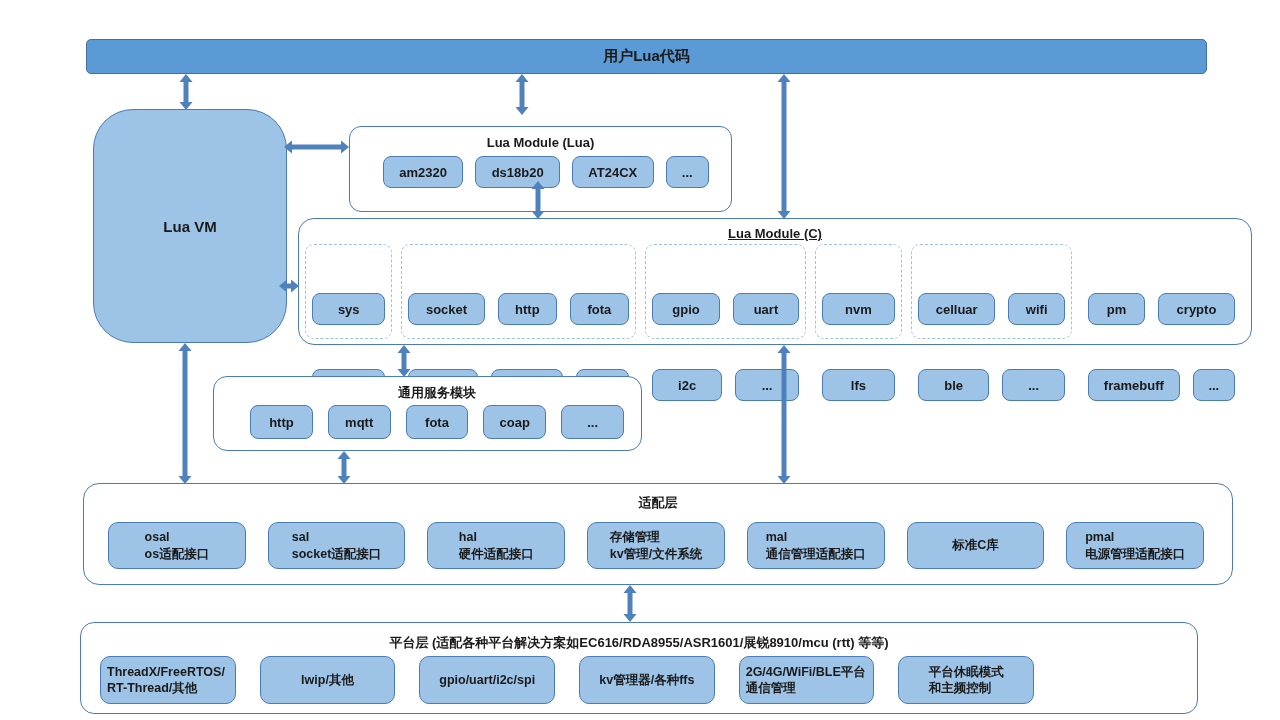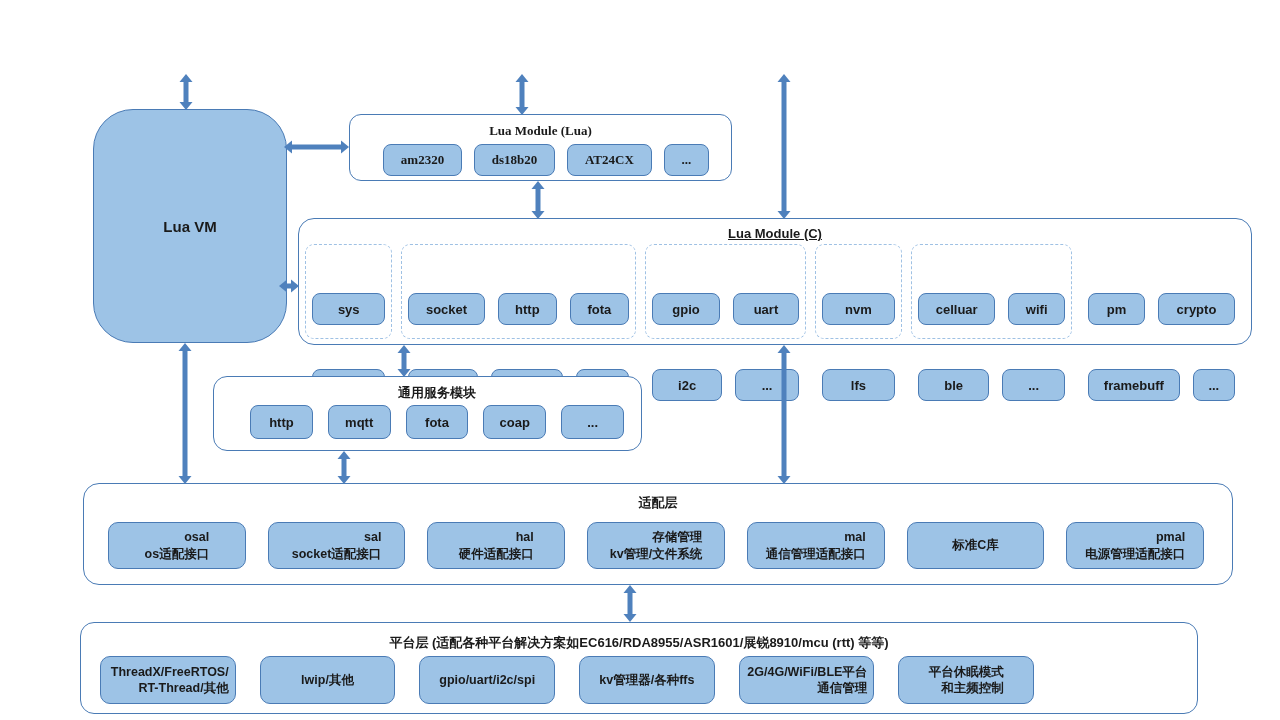--- a/index.html
+++ b/index.html
@@ -23,26 +23,26 @@
   }
   
   .box{
     position:absolute;background:#fff;border:1.4px solid var(--box-border);
     box-sizing:border-box;
   }
   .box-title{text-align:center;font-size:13px;line-height:15px;}
   
   .chip{
     background:var(--chip-fill);border:1.4px solid var(--chip-border);border-radius:8px;
-    display:flex;align-items:center;justify-content:center;text-align:right;
+    display:flex;align-items:center;justify-content:center;text-align:left;
     font-size:13px;white-space:pre-line;box-sizing:border-box;
   }
   .chip-row{display:flex;}
   
-  .module-lua{left:349px;top:114px;width:383px;height:67px;border-radius:12px;padding-top:8px;font-family:Liberation Serif, serif;}
+  .module-lua{left:349px;top:126px;width:383px;height:86px;border-radius:12px;padding-top:8px;}
   .module-lua .chip-row{margin:6px 22px 0 33px;gap:12px;height:32px;}
   .module-lua .chip{flex:1 1 auto;padding:0 10px;min-width:40px;}
   
   .module-c{left:298px;top:218px;width:954px;height:127px;border-radius:16px;padding-top:7px;text-decoration:underline;}
   .mc-groups{position:absolute;left:6px;right:9px;top:25px;height:95px;display:flex;gap:9px;}
   .mc-group{
     flex:1 1 0;border:1.6px dashed var(--dash);border-radius:9px;box-sizing:border-box;
     display:flex;flex-direction:column;justify-content:space-evenly;padding:4px 6px;
   }
   .mc-group.plain{border-color:transparent;}
@@ -61,20 +61,21 @@
   .platform .chip-row{margin:6px 163px 0 19px;gap:24px;height:48px;}
   .platform .chip{flex:1 1 0;font-size:12.5px;line-height:1.3;border-radius:10px;word-break:break-all;padding:0 6px;}
   
   .arrow{position:absolute;}
 </style>
 </head>
 <body>
 
 <div class="canvas">
 
+  <div class="topbar">用户Lua代码</div>
 
   <div class="luavm">
     <span>Lua VM</span>
   </div>
 
   <div class="box module-lua">
     <div class="box-title">Lua Module (Lua)</div>
     <div class="chip-row">
         <div class="chip">am2320</div>
         <div class="chip">ds18b20</div>

